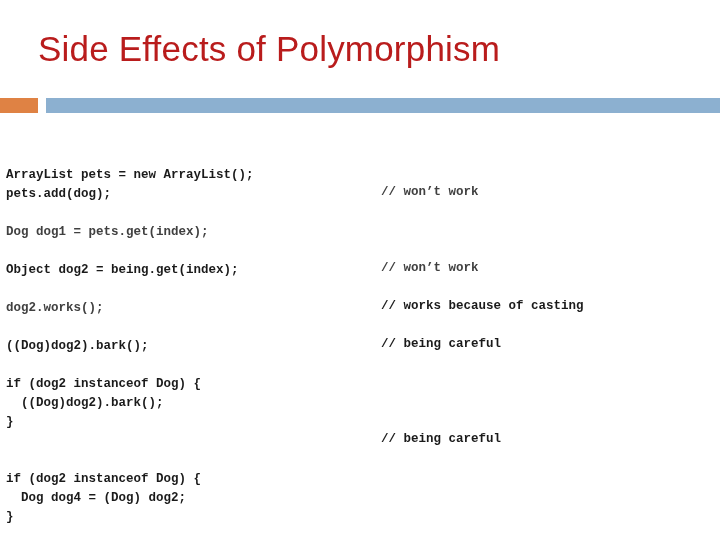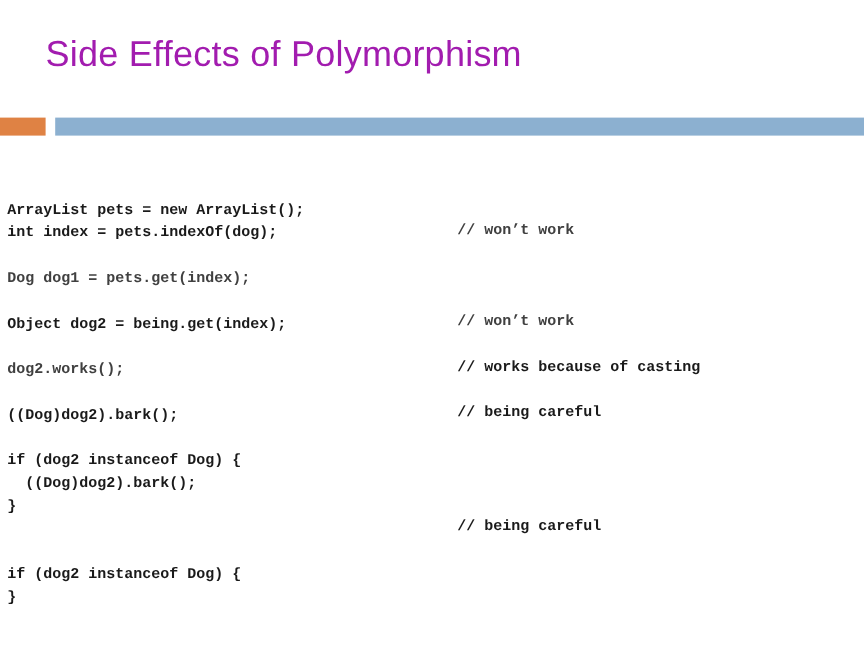--- a/index.html
+++ b/index.html
@@ -14,23 +14,23 @@
     overflow: hidden;
     position: relative;
   }
 
   
   #slide-title {
     position: absolute;
     left: 38px;
     top: 29px;
     font-family: "Liberation Sans", sans-serif;
-    font-size: 30px;
+    font-size: 35px;
     font-weight: 400;
-    color: #a21caf;
+    color: #b91c1c;
     letter-spacing: 0.2px;
     white-space: nowrap;
   }
 
   
   #title-divider {
     position: absolute;
     left: 0;
     top: 98px;
     width: 720px;
@@ -108,21 +108,21 @@
 <div id="slide-title">Side Effects of Polymorphism</div>
 
 <div id="title-divider">
   <div id="divider-accent-block"></div>
   <div id="divider-bar"></div>
 </div>
 
 <div id="code-body">
     <div class="code-block">
       <div class="code-row"><span class="code-text clr-black">ArrayList pets = new ArrayList();</span></div>
-      <div class="code-row"><span class="code-text clr-black">int index = pets.indexOf(dog);</span></div>
+      <div class="code-row"><span class="code-text clr-black">pets.add(dog);</span></div>
     </div>
     <div class="gap-md"></div>
     <div class="code-block">
       <div class="code-row"><span class="code-text clr-gold">Dog dog1 = pets.get(index);</span><span class="code-comment clr-gold">// won’t work</span></div>
     </div>
     <div class="gap-md"></div>
     <div class="code-block">
       <div class="code-row"><span class="code-text clr-black">Object dog2 = being.get(index);</span></div>
     </div>
     <div class="gap-md"></div>
@@ -136,15 +136,16 @@
     <div class="gap-md"></div>
     <div class="code-block">
       <div class="code-row"><span class="code-text clr-black">if (dog2 instanceof Dog) {</span><span class="code-comment clr-black">// being careful</span></div>
       <div class="code-row"><span class="code-text clr-black">  ((Dog)dog2).bark();</span></div>
       <div class="code-row"><span class="code-text clr-black">}</span></div>
     </div>
     <div class="gap-md"></div>
     <div class="gap-md"></div>
     <div class="code-block">
       <div class="code-row"><span class="code-text clr-black">if (dog2 instanceof Dog) {</span><span class="code-comment clr-black">// being careful</span></div>
+      <div class="code-row"><span class="code-text clr-black">  Dog dog4 = (Dog) dog2;</span></div>
       <div class="code-row"><span class="code-text clr-black">}</span></div>
     </div>
   </div>
 
 </body></html>

